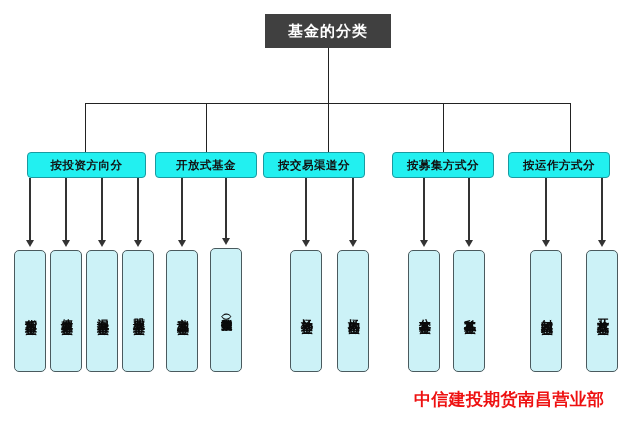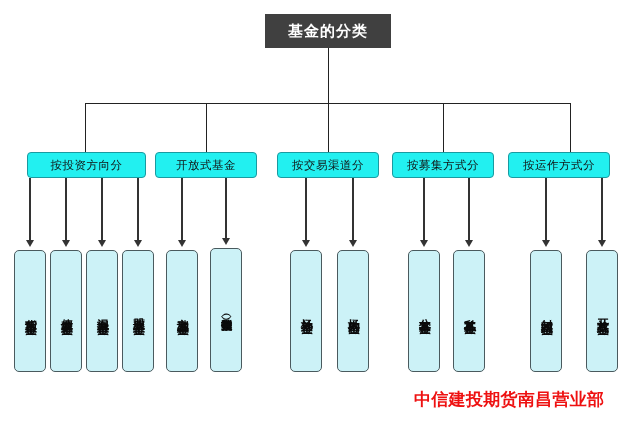--- a/index.html
+++ b/index.html
@@ -39,21 +39,21 @@
   
   .cat-box {
     position: absolute;
     top: 152px;
     height: 26px;
     background: #22f0f0;
     border: 1px solid #1a9aa0;
     border-radius: 4px;
     color: #111111;
     font-size: 11.5px;
-    font-weight: normal;
+    font-weight: bold;
     display: flex;
     align-items: center;
     justify-content: center;
     box-sizing: border-box;
     letter-spacing: 0.5px;
   }
 
   
   .leaf-box {
     position: absolute;
@@ -135,21 +135,21 @@
   <div class="line-v" style="left:328px; top:103px; height:49px;"></div>
   <div class="line-v" style="left:443px; top:103px; height:49px;"></div>
   <div class="line-v" style="left:570px; top:103px; height:49px;"></div>
 
   <div class="cat-box" style="left:27px; width:119px;">
     <span>按投资方向分</span>
   </div>
   <div class="cat-box" style="left:155px; width:102px;">
     <span>开放式基金</span>
   </div>
-  <div class="cat-box" style="left:277px; width:102px;">
+  <div class="cat-box" style="left:263px; width:102px;">
     <span>按交易渠道分</span>
   </div>
   <div class="cat-box" style="left:392px; width:102px;">
     <span>按募集方式分</span>
   </div>
   <div class="cat-box" style="left:508px; width:102px;">
     <span>按运作方式分</span>
   </div>
 
   <div class="arrow-line" style="left:29px;  top:178px; height:64px;"></div>

